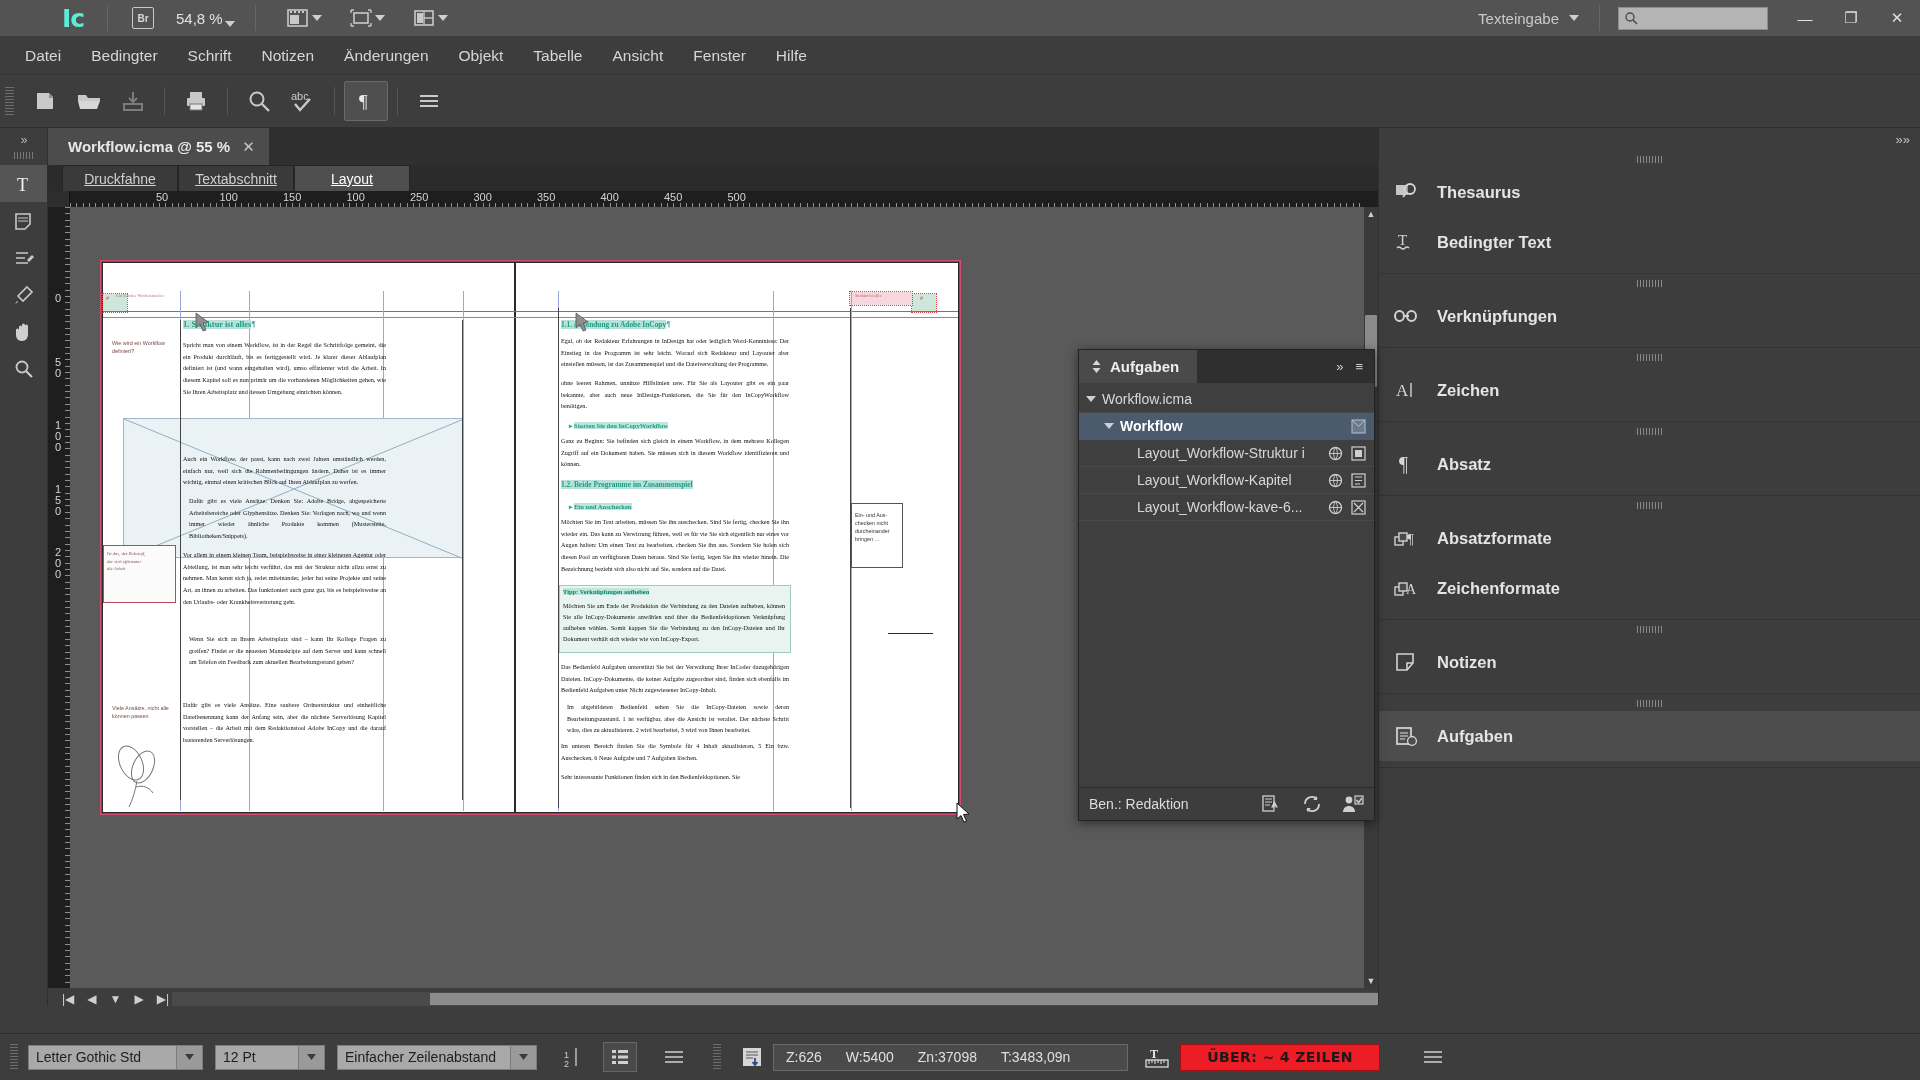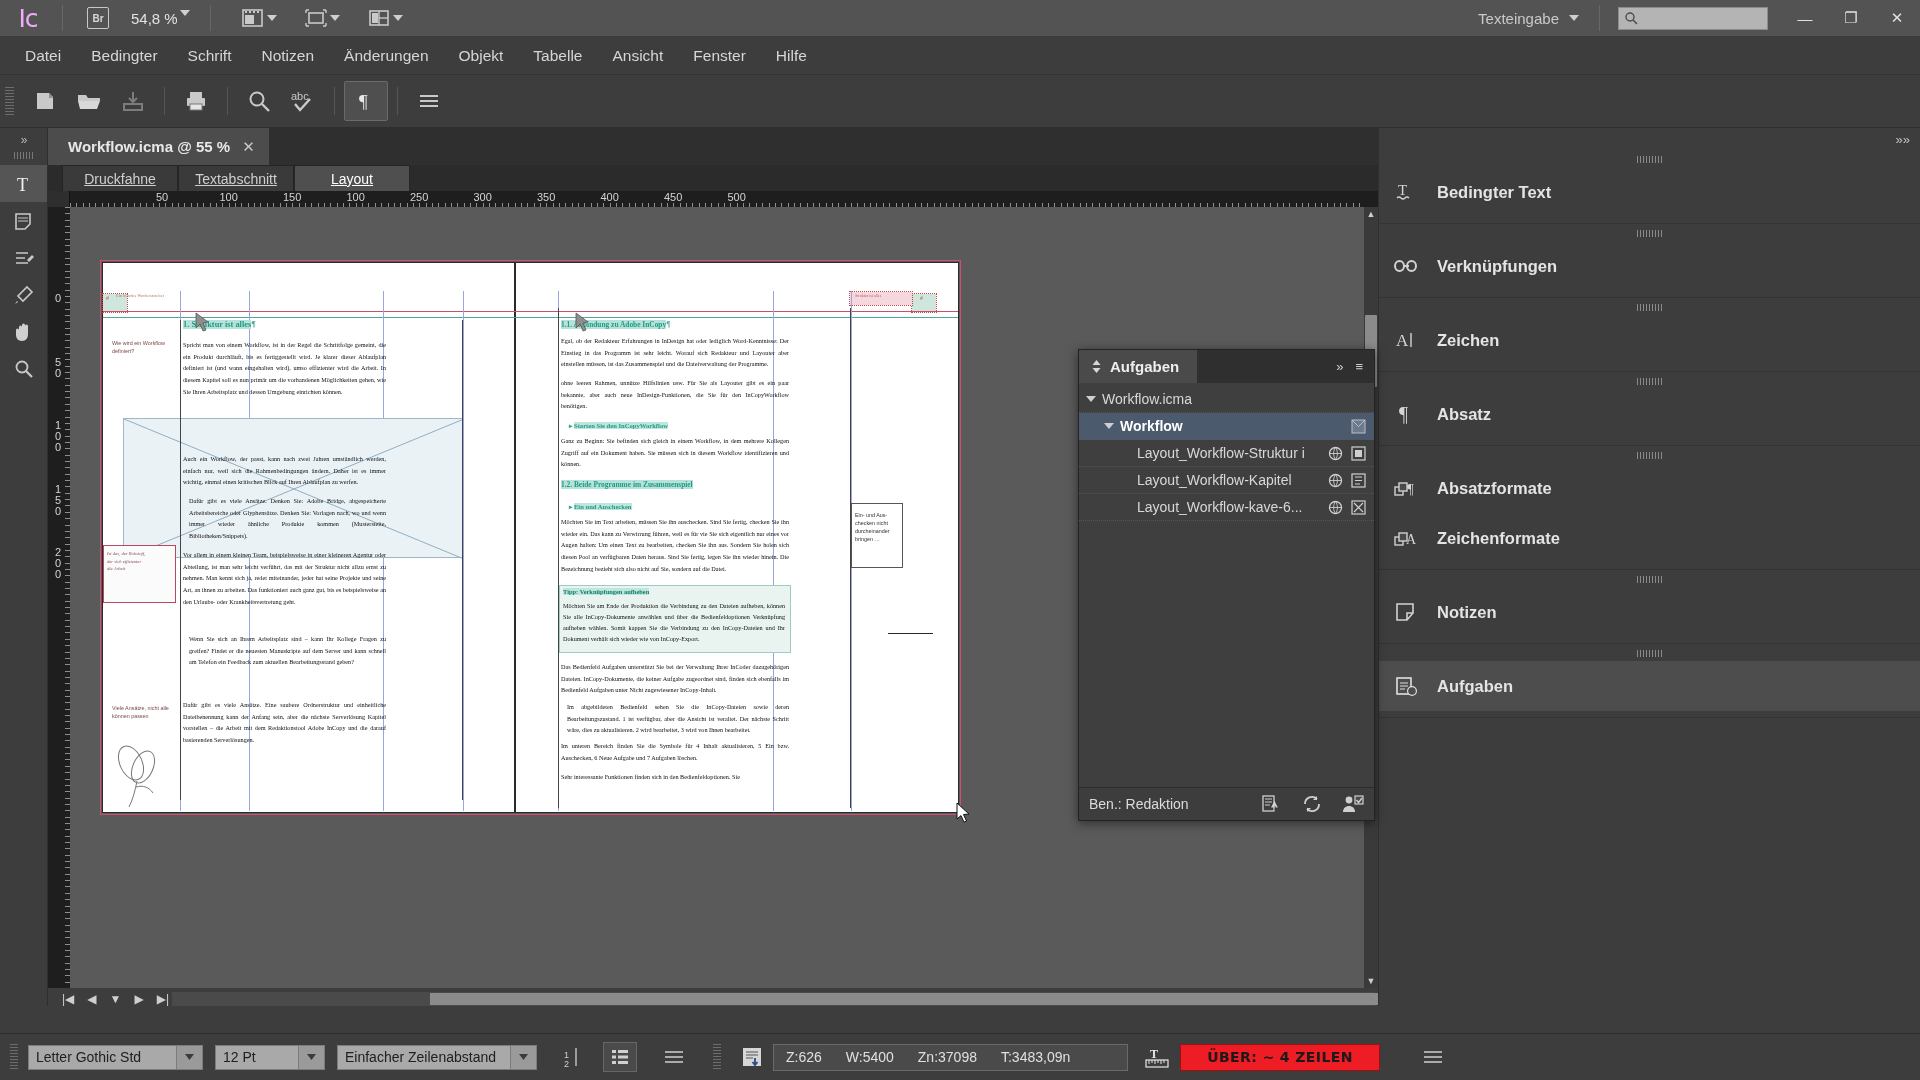--- a/index.html
+++ b/index.html
@@ -14,31 +14,31 @@
   #app { position: relative; width: 1920px; height: 1080px; }
 
   
   .titlebar {
     position: absolute; left: 0; top: 0; width: 1920px; height: 37px;
     background: #535353; display: flex; align-items: center;
     border-bottom: 1px solid #3b3b3b;
   }
   .ic-logo {
     width: 56px; height: 37px; display: flex; align-items: center;
-    justify-content: center; font-size: 25px; font-weight: normal;
-    color: #f0abfc; letter-spacing: -1px; font-family: "DejaVu Sans", sans-serif;
+    justify-content: center; font-size: 25px; font-weight: bold;
+    color: #5eead4; letter-spacing: -1px; font-family: "DejaVu Sans", sans-serif; margin-left: 45px;
   }
   .tb-sep { width:1px; height:26px; background:#676767; margin:0 6px; }
   .br-badge {
     width: 22px; height: 22px; border: 1px solid #c8c8c8; border-radius: 2px;
     color: #d8d8d8; font-size: 10px; display: flex; align-items: center;
     justify-content: center; font-weight: bold; margin-left: 18px;
   }
   .zoom-box {
-    display: flex; align-items: flex-start; gap: 2px; margin-left: 22px;
+    display: flex; align-items: flex-end; gap: 2px; margin-left: 22px;
     color: #e2e2e2; font-size: 15px;
   }
   .caret { width:0;height:0;border-left:5px solid transparent;border-right:5px solid transparent;border-top:6px solid #cfcfcf; }
   .tb-iconbtn {
     display: flex; align-items: center; gap: 3px; margin-left: 22px;
     padding: 2px 3px;
   }
   .tb-glyph { width: 22px; height: 20px; position: relative; }
 
   .tb-right { margin-left: auto; display: flex; align-items: center; }
@@ -890,20 +890,31 @@
   <div class="rightdock">
     <div class="rd-head">
       <span>»»</span>
     </div>
 
 
     <div class="pgroup">
       <div class="pgrip"></div>
       <div class="prow">
         <span class="picon">
+          <svg width="24" height="22" viewBox="0 0 24 22">
+              <path d="M2 4h9v10H2z" fill="#c6c6c6"></path>
+              <path d="M11 4h3v10h-3z" fill="#9d9d9d"></path>
+              <circle cx="16" cy="8" r="5" fill="none" stroke="#d6d6d6" stroke-width="1.8"></circle>
+              <line x1="12.5" y1="11.5" x2="9" y2="16" stroke="#d6d6d6" stroke-width="1.8"></line>
+            </svg>
+        </span>
+        <span class="pname">Thesaurus</span>
+      </div>
+      <div class="prow">
+        <span class="picon">
           <svg width="24" height="24" viewBox="0 0 24 24">
               <text x="4" y="15" font-size="15" fill="#d4d4d4" font-family="Liberation Serif">T</text>
               <path d="M3 18q2-2 4 0t4 0t4 0" stroke="#d4d4d4" stroke-width="1.4" fill="none"></path>
             </svg>
         </span>
         <span class="pname">Bedingter Text</span>
       </div>
     </div>
 
     <div class="pgroup">

